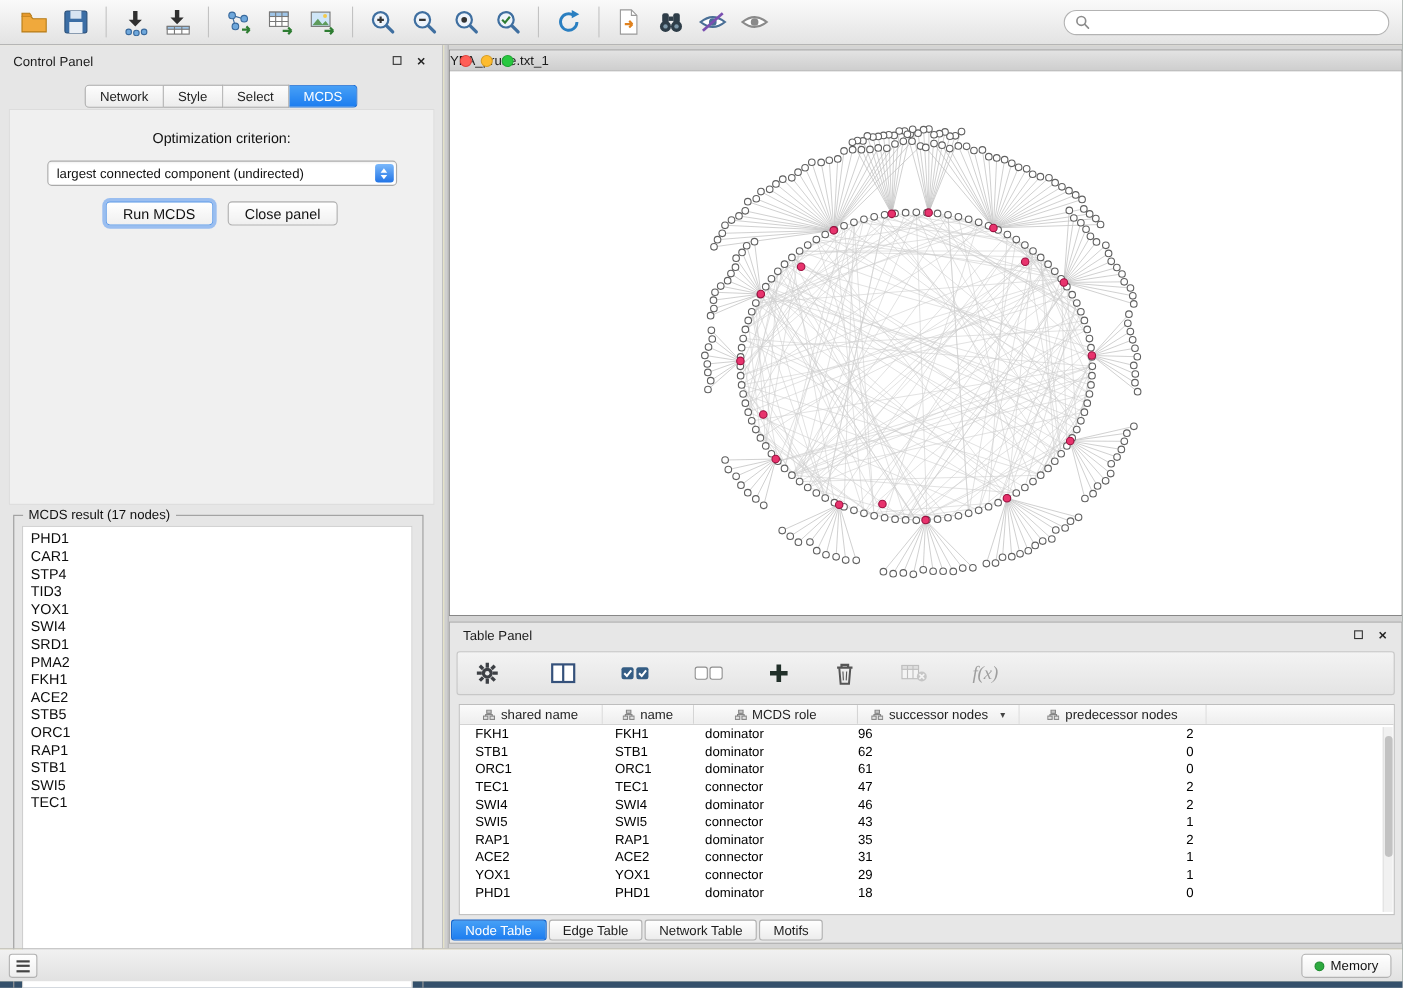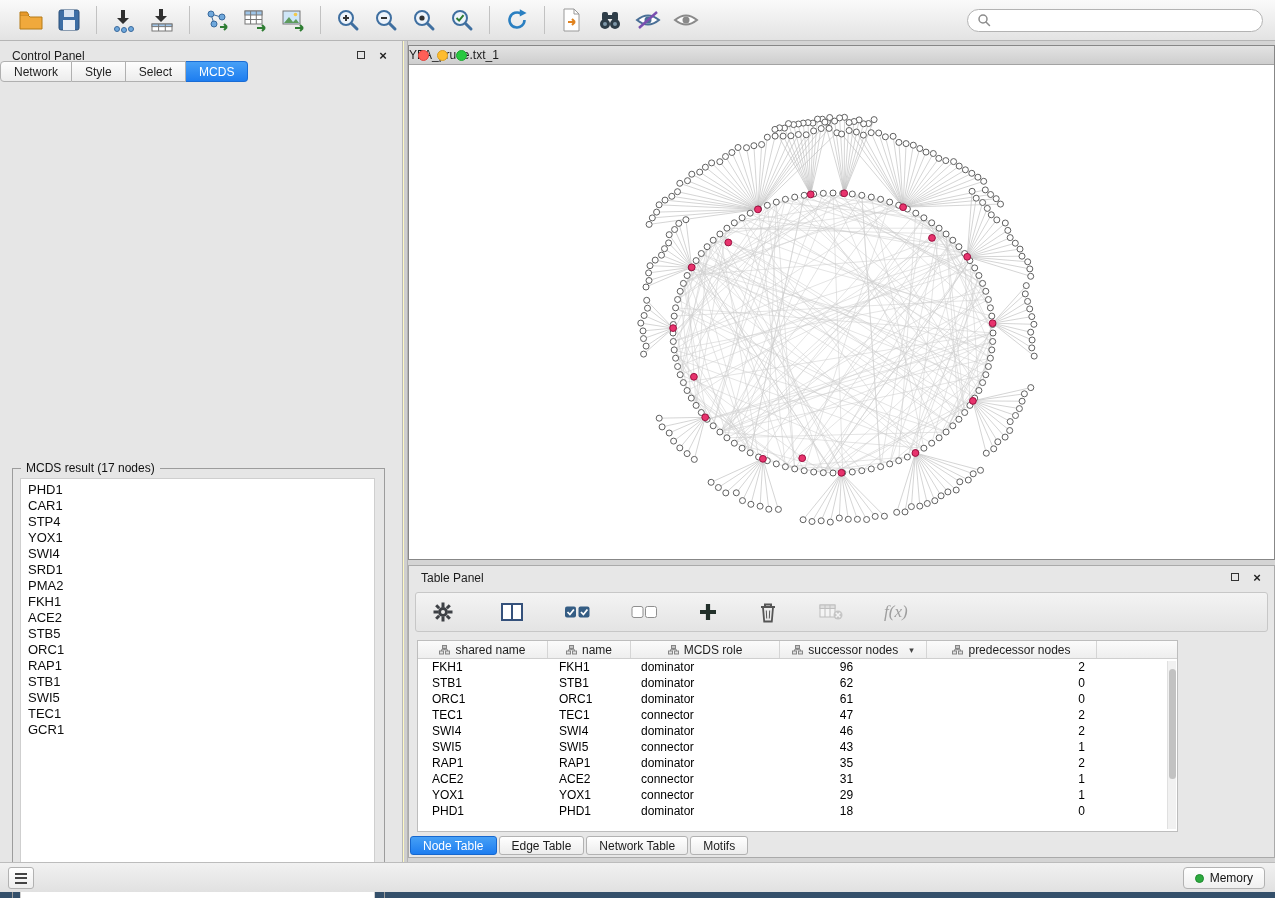--- a/index.html
+++ b/index.html
@@ -12,21 +12,21 @@
 .tbtn{height:32px;min-width:34px;display:flex;align-items:center;justify-content:center;margin:0 2px;border-radius:4px}
 .tsep{width:1px;height:28px;background:#c2c2c2;margin:0 8px}
 .searchbox{margin-left:auto;width:296px;height:23px;border:1px solid #b3b3b3;border-radius:12px;background:#fff;display:flex;align-items:center;padding:0 9px;gap:6px}
 .searchbox input{flex:1;border:0;outline:0;font:12px "Liberation Sans",sans-serif;background:transparent}
 
 
 .control-panel{position:absolute;left:0;top:41px;width:403px;height:821px;background:#e6e6e6;border-right:1px solid #b9b9b9}
 .cp-title{position:absolute;left:12px;top:8px;font-size:12px;color:#1c1c1c}
 .winbtn{position:absolute;top:7px;width:14px;height:14px;display:flex;align-items:center;justify-content:center;font-size:13px;color:#222}
 .sq{width:8px;height:8px;border:1.5px solid #333}
-.cp-tabs{position:absolute;left:0;right:0;top:20px;display:flex;}
+.cp-tabs{position:absolute;left:0;right:0;top:36px;display:flex;justify-content:center}
 .cp-tab{height:21px;display:flex;align-items:center;padding:0 13px;font-size:12px;color:#222;background:linear-gradient(#fdfdfd,#ececec);border:1px solid #b0b0b0;border-left:none}
 .cp-tab:first-child{border-left:1px solid #b0b0b0;border-radius:4px 0 0 4px}
 .cp-tab:last-child{border-radius:0 4px 4px 0}
 .cp-tab.active{background:linear-gradient(#47a0f6,#1d7df0);border-color:#1a6cd4;color:#fff}
 .cp-content{position:absolute;left:8px;top:58px;width:387px;height:360px;background:#f0f0f0;border:1px solid #dcdcdc}
 .opt-label{margin-top:18px;text-align:center;font-size:13px;color:#111}
 .dropdown{position:relative;margin:13px auto 0;width:318px;height:23px;background:#fff;border:1px solid #aaa;border-radius:4px;display:flex;align-items:center;padding-left:8px;font-size:12px;color:#111;box-shadow:inset 0 1px 2px rgba(0,0,0,.07)}
 .stepper{position:absolute;right:2px;top:2px;width:17px;height:17px;border-radius:3px;background:linear-gradient(#7cb9fb,#2174e6);display:flex;flex-direction:column;align-items:center;justify-content:center;gap:2px}
 .tri-up{width:0;height:0;border-left:3.5px solid transparent;border-right:3.5px solid transparent;border-bottom:4px solid #fff}
 .tri-dn{width:0;height:0;border-left:3.5px solid transparent;border-right:3.5px solid transparent;border-top:4px solid #fff}
@@ -47,30 +47,30 @@
 .light{width:11px;height:11px;border-radius:50%}
 .net-title{font-size:12px;color:#1b1b1b}
 .net-canvas{position:absolute;left:0;top:19px;width:865px;height:494px;background:#fff}
 
 
 .table-panel{position:absolute;left:4px;top:524px;width:867px;height:293px;background:#e7e7e7;border:1px solid #aaa}
 .tp-title{position:absolute;left:12px;top:5px;font-size:12px;color:#1c1c1c}
 .tp-toolbar{position:absolute;left:6px;top:26px;width:853px;height:40px;background:linear-gradient(#f3f3f3,#e4e4e4);border:1px solid #c7c7c7;border-radius:3px;display:flex;align-items:center;padding:0 16px}
 .tp-tool{display:flex;align-items:center;justify-content:center;margin-right:40px}
 .fx{font:italic 17px "Liberation Serif",serif;color:#9e9e9e}
-.tp-table{position:absolute;left:8px;top:74px;width:761px;height:192px;background:#fff;border:1px solid #bdbdbd;overflow:hidden}
+.tp-table{position:absolute;left:8px;top:74px;width:851px;height:192px;background:#fff;border:1px solid #bdbdbd;overflow:hidden}
 .thead{display:flex;height:18px;border-bottom:1px solid #cfcfcf}
 .hc{display:flex;align-items:center;justify-content:center;gap:5px;height:100%;font-size:12px;color:#1e1e1e;background:linear-gradient(#fbfbfb,#eeeeee);border-right:1px solid #d5d5d5}
 .hfill{flex:1;background:linear-gradient(#fbfbfb,#eeeeee)}
 .w0{width:130px}.w1{width:83px}.w2{width:149px}.w3{width:147px}.w4{width:170px}
 .trow{display:flex;height:16px;align-items:center;font-size:12px;color:#000}
 .c0{width:130px;padding-left:14px}
 .c1{width:83px;padding-left:11px}
 .c2{width:149px;padding-left:10px}
-.c3{width:147px;text-align:center;padding-right:14px}
+.c3{width:147px;text-align:left;padding-right:14px}
 .c4{width:170px;text-align:right;padding-right:12px}
 .vscroll{position:absolute;right:1px;top:20px;width:9px;bottom:2px;background:#f1f1f1;border-left:1px solid #e0e0e0}
 .vthumb{position:absolute;left:1px;top:8px;width:7px;height:110px;background:#c2c2c2;border-radius:4px}
 .sortarrow{font-size:9px;color:#444;margin-left:6px}
 .tp-tabs{position:absolute;left:0;right:0;top:270px;height:20px;display:flex;justify-content:flex-start}
 .tp-tab{height:19px;display:flex;align-items:center;padding:0 12px;margin:0 1px;font-size:12px;color:#1c1c1c;background:linear-gradient(#fff,#ececec);border:1px solid #b2b2b2;border-radius:3px}
 .tp-tab.active{background:linear-gradient(#46a0f6,#1d7df0);border-color:#1667ce;color:#fff}
 
 
 .status{position:absolute;left:0;top:862px;width:1275px;height:30px;background:linear-gradient(#f1f1f1,#e1e1e1);border-top:1px solid #bcbcbc}
@@ -231,40 +231,54 @@
       </div>
     <div class="winbtn" style="right:12px;font-weight:bold">×</div>
 
     <div class="cp-tabs">
       <div class="cp-tab">Network</div>
       <div class="cp-tab">Style</div>
       <div class="cp-tab">Select</div>
       <div class="cp-tab active">MCDS</div>
     </div>
 
+    <div class="cp-content">
+      <div class="opt-label">Optimization criterion:</div>
+      <div class="dropdown">
+        <span>largest connected component (undirected)</span>
+        <span class="stepper">
+            <span class="tri-up"></span>
+            <span class="tri-dn"></span>
+          </span>
+      </div>
+      <div class="btn-row">
+        <div class="btn focus">Run MCDS</div>
+        <div class="btn">Close panel</div>
+      </div>
+    </div>
 
     <div class="mcds-group">
       <div class="mcds-legend">MCDS result (17 nodes)</div>
       <div class="mcds-list" id="mcds-list">
           <div class="mcds-item">PHD1</div>
           <div class="mcds-item">CAR1</div>
           <div class="mcds-item">STP4</div>
+          <div class="mcds-item">TID3</div>
           <div class="mcds-item">YOX1</div>
           <div class="mcds-item">SWI4</div>
           <div class="mcds-item">SRD1</div>
           <div class="mcds-item">PMA2</div>
           <div class="mcds-item">FKH1</div>
           <div class="mcds-item">ACE2</div>
           <div class="mcds-item">STB5</div>
           <div class="mcds-item">ORC1</div>
           <div class="mcds-item">RAP1</div>
           <div class="mcds-item">STB1</div>
           <div class="mcds-item">SWI5</div>
           <div class="mcds-item">TEC1</div>
-          <div class="mcds-item">GCR1</div>
         </div>
     </div>
   </div>
 
   <div class="right">
     <div class="gutter-v"></div>
 
     <div class="net-window">
       <div class="net-titlebar">
         <div class="lights">

